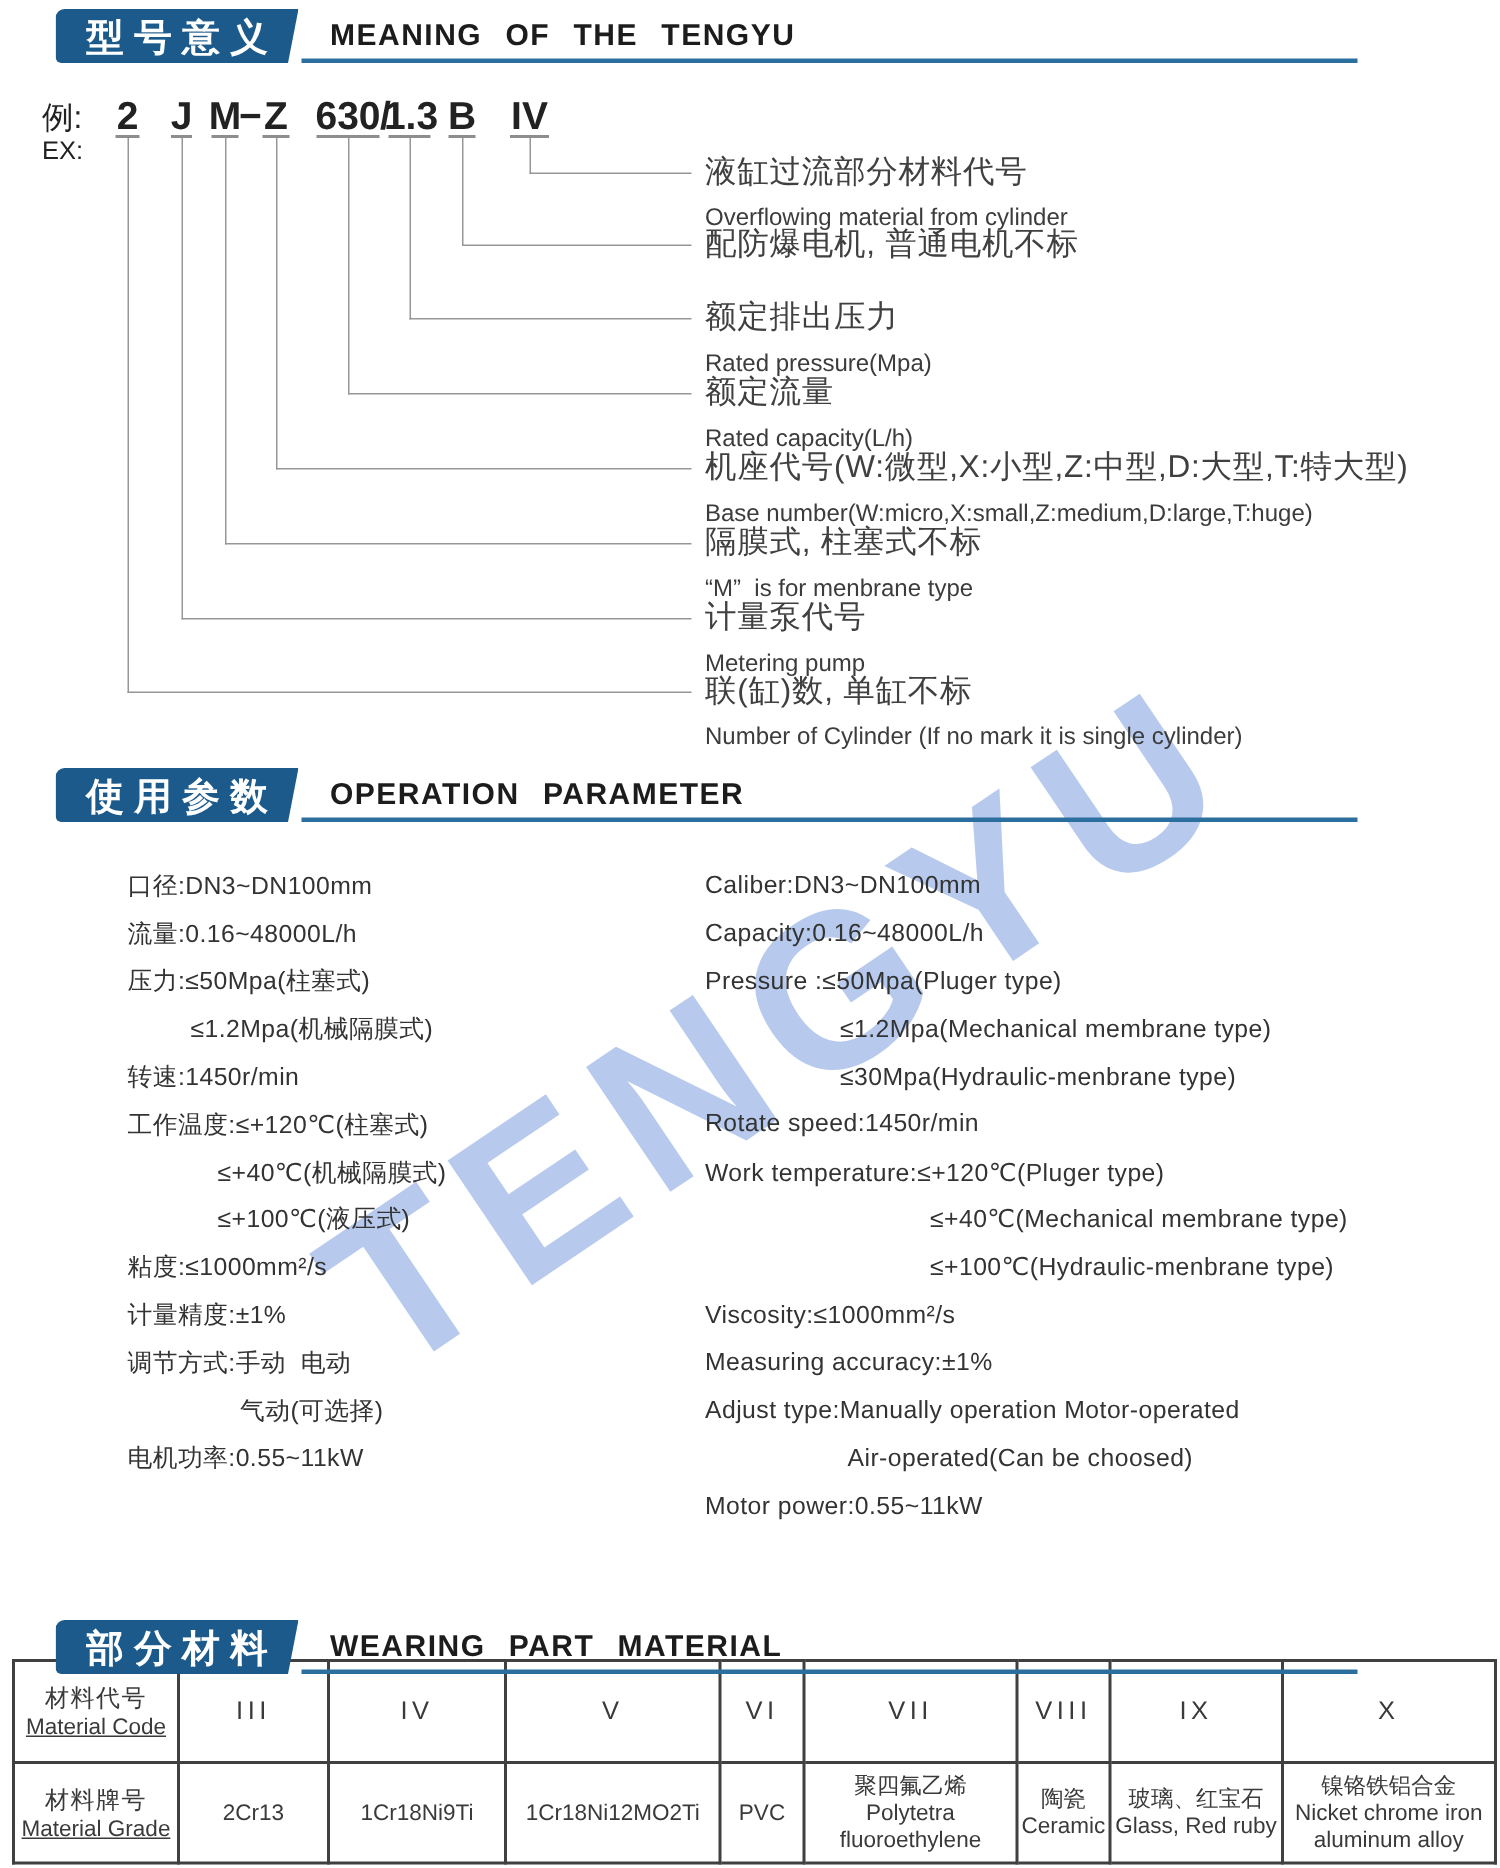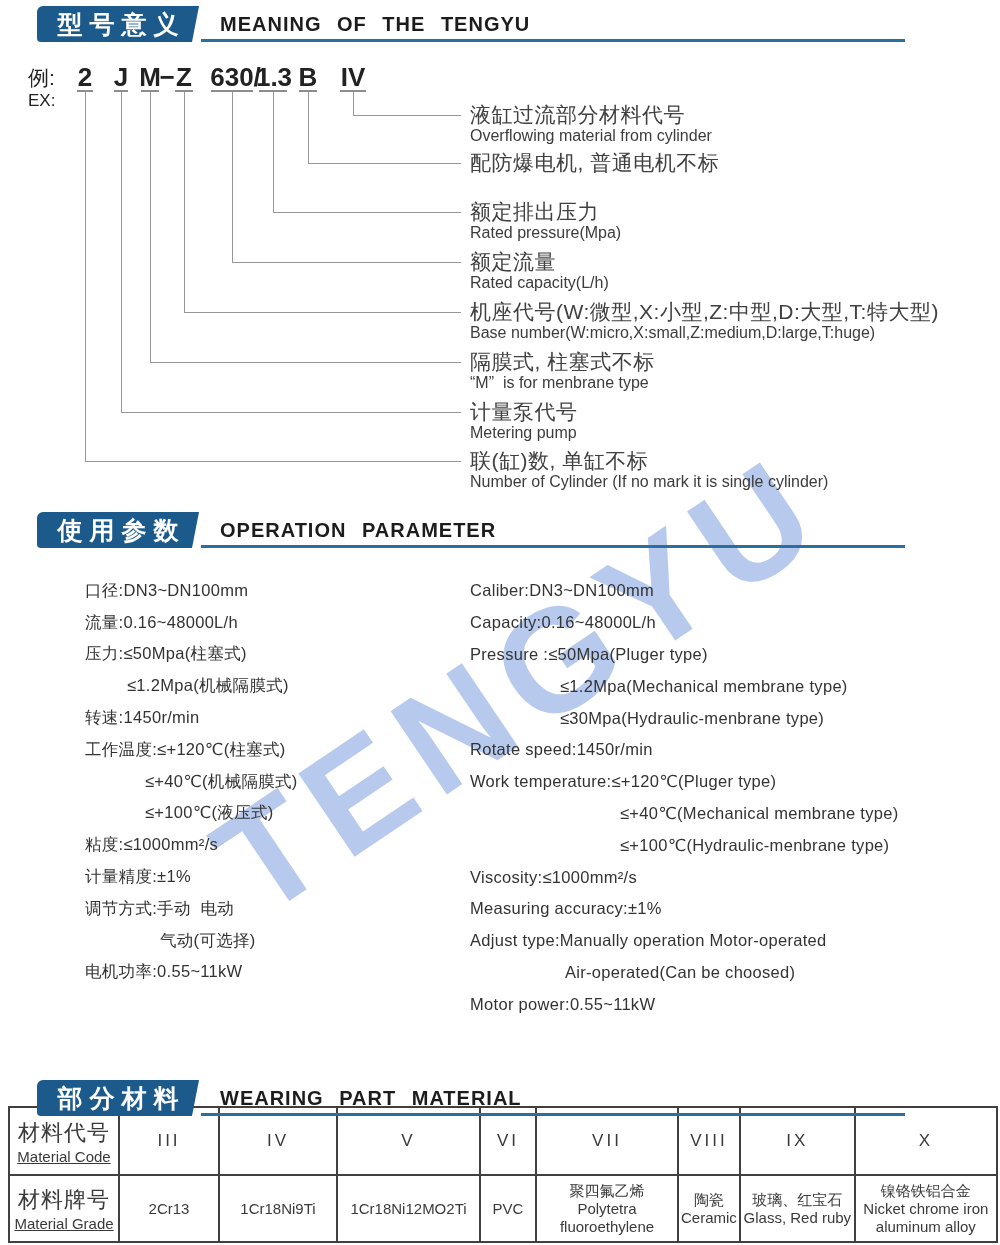--- a/index.html
+++ b/index.html
@@ -25,21 +25,21 @@
 
   
   .diagram{position:absolute;left:0;top:0;width:1000px;height:512px;z-index:1;}
   .ex-zh{position:absolute;left:28px;top:64px;font-size:21px;color:#222;}
   .ex-en{position:absolute;left:28px;top:91px;font-size:17px;color:#222;}
   .tok{position:absolute;top:62px;transform:translateX(-50%);font-size:26px;font-weight:600;color:#222;}
   .tick{position:absolute;top:90px;border-top:2px solid #8d8d8d;height:0;}
   .conn{position:absolute;border-left:1.5px solid #979797;border-bottom:1.5px solid #979797;}
   .callout{position:absolute;left:470px;}
   .callout .zh{font-size:21px;line-height:20px;color:#404040;letter-spacing:0.5px;white-space:pre;}
-  .callout .en{font-size:16px;line-height:17px;margin-top:2px;color:#3c3c3c;white-space:pre;}
+  .callout .en{font-size:16px;line-height:17px;margin-top:12px;color:#3c3c3c;white-space:pre;}
 
   
   .c-2  {left:85px; top:92px;width:375px;height:369px;}
   .c-j  {left:121px;top:92px;width:339px;height:320px;}
   .c-m  {left:150px;top:92px;width:310px;height:270px;}
   .c-z  {left:184px;top:92px;width:276px;height:220px;}
   .c-630{left:232px;top:92px;width:228px;height:170px;}
   .c-13 {left:273px;top:92px;width:187px;height:120px;}
   .c-b  {left:308px;top:92px;width:152px;height:71px;}
   .c-iv {left:353px;top:92px;width:107px;height:23px;}
@@ -60,21 +60,21 @@
          white-space:pre;letter-spacing:0.3px;}
   .pl .i1{padding-left:42px;} .pl .i2{padding-left:60px;} .pl .i3{padding-left:75px;}
   .pr .j1{padding-left:90px;} .pr .j2{padding-left:150px;} .pr .j3{padding-left:95px;}
 
   
   .mtable{position:absolute;left:8px;top:1106px;z-index:1;border-collapse:collapse;table-layout:fixed;}
   .mtable td{border:2px solid #404040;text-align:center;vertical-align:middle;color:#3a3a3a;padding:2px;}
   .row-code td{height:62px;}
   .row-grade td{height:61px;}
   .label-cell span{display:block;}
-  .label-cell .zh{font-size:22px;letter-spacing:1px;}
+  .label-cell .zh{font-size:16px;letter-spacing:1px;}
   .label-cell .en{font-size:15px;text-decoration:underline;}
   .code-cell{font-size:17px;letter-spacing:3px;}
   .grade-cell{font-size:15px;line-height:18px;}
   .grade-cell span{display:block;}
 </style>
 </head>
 <body>
 
 <div class="page">
 

